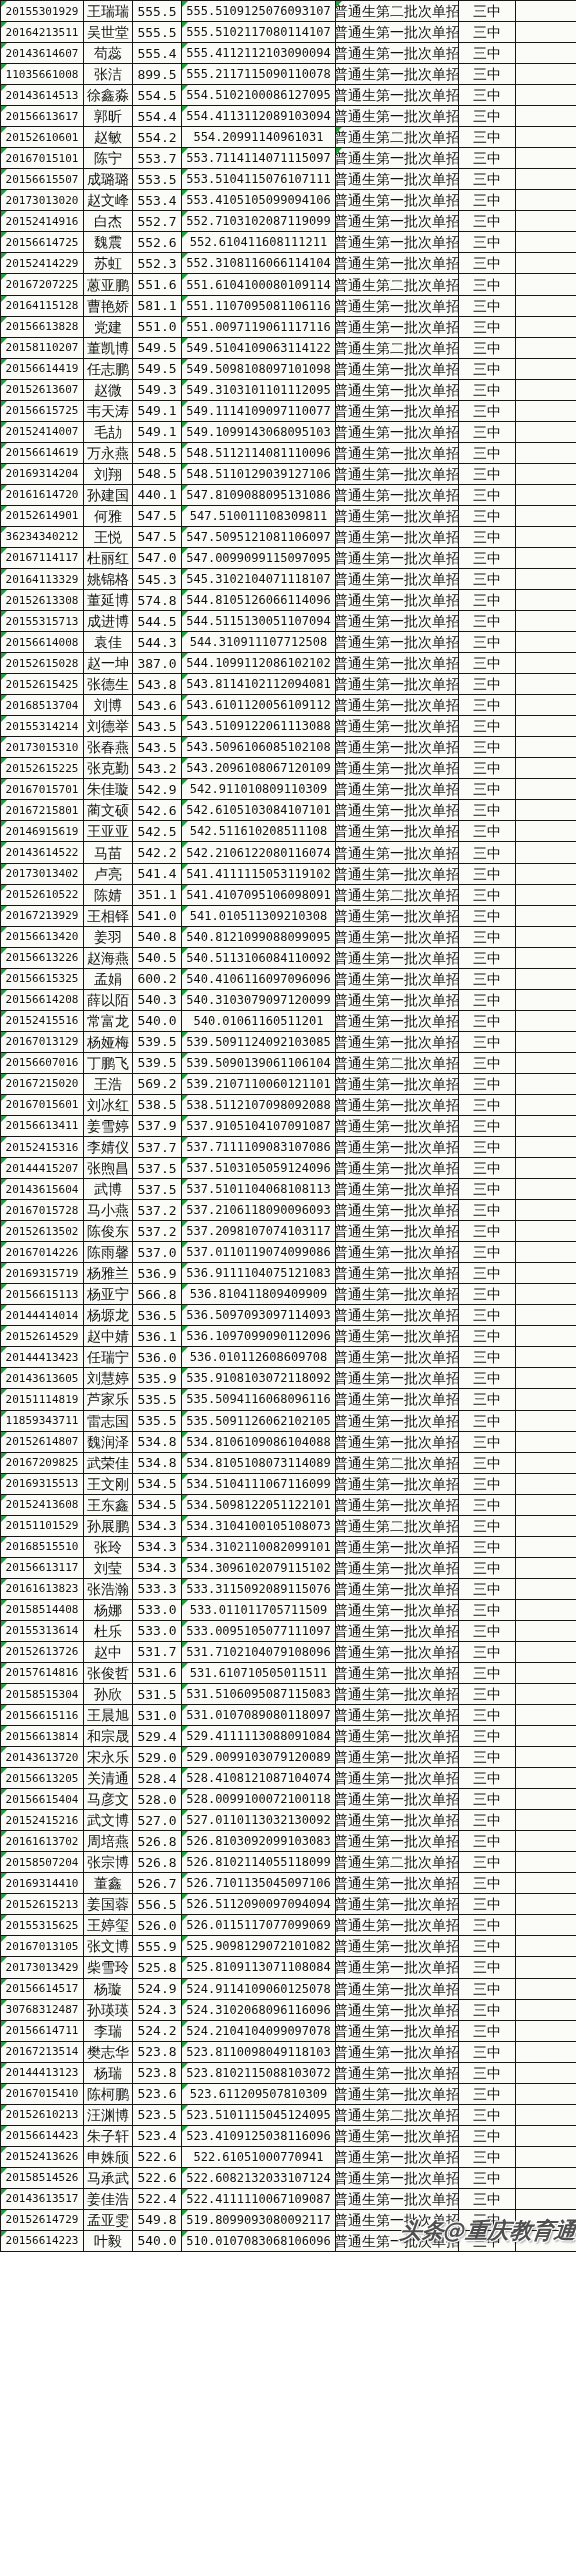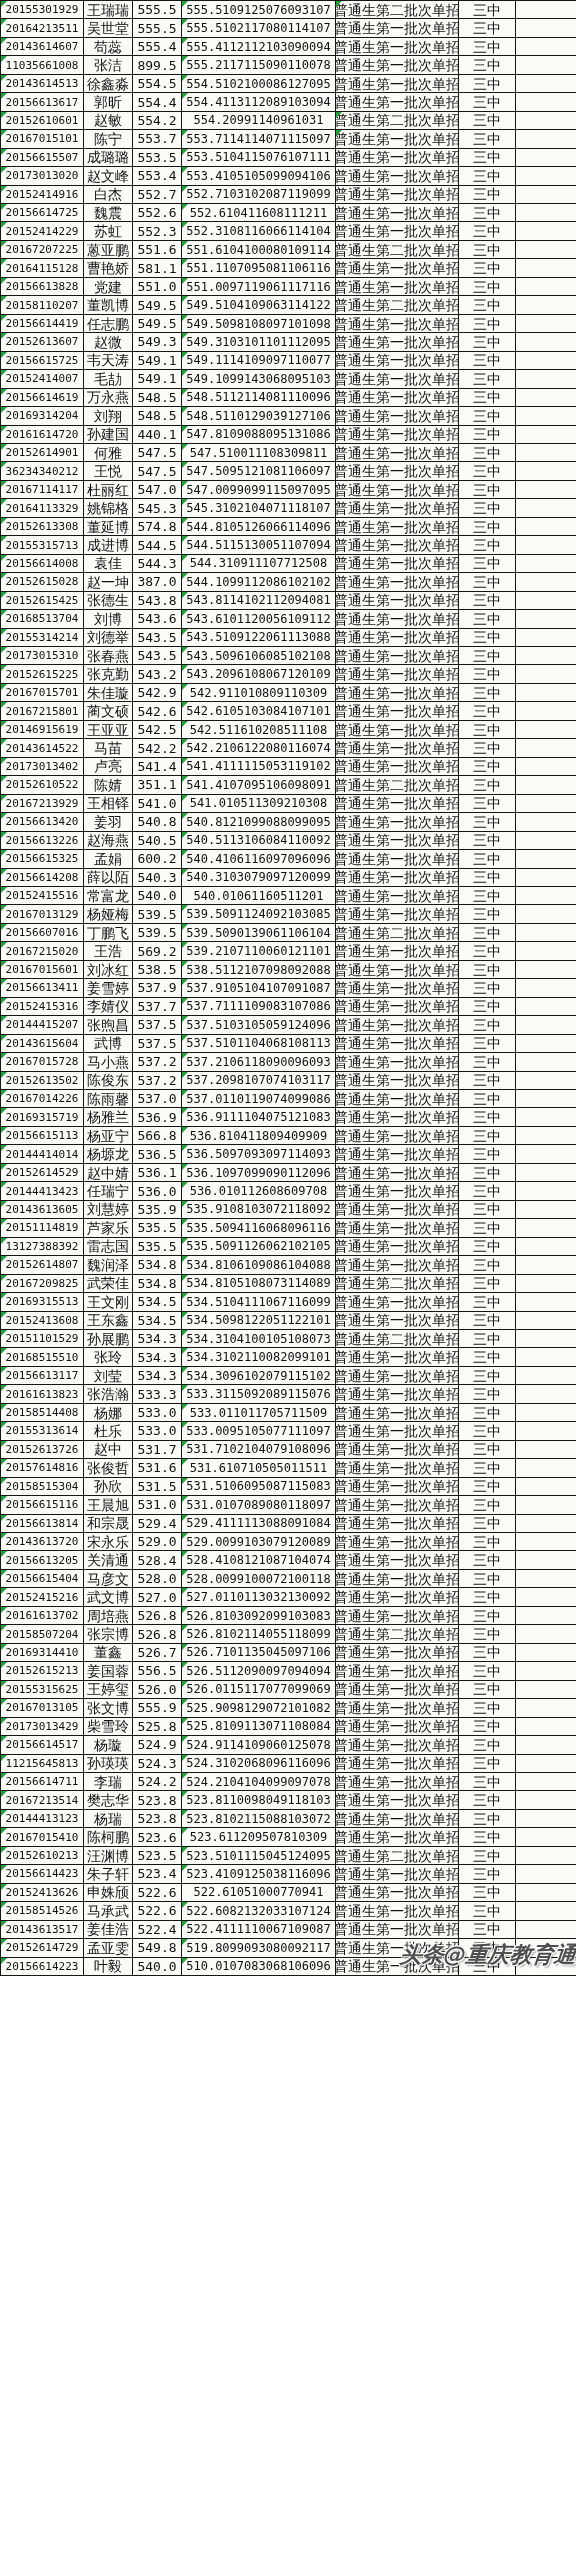--- a/index.html
+++ b/index.html
@@ -1,18 +1,18 @@
 <!DOCTYPE html>
 <html style="font-size:15px"><head>
 <meta charset="utf-8">
 <style>
   html,body{margin:0;padding:0;background:#ffffff;}
   #screen{
     position:relative;
-    width:577px;height:1976px;
+    width:577px;height:2252px;
     background:#84cc16;
     font-family:"DejaVu Sans", sans-serif;
     overflow:hidden;
   }
   #grid{
     position:absolute;inset:0;
     display:grid;
     grid-template-rows:repeat(107,1fr);
     border-top:0.9px solid #161616;
     border-left:0.9px solid #161616;
@@ -1606,21 +1606,21 @@
           <span class="txt">普通生第一批次单招</span>
         </div>
         <div class="cell c-school">
           <span class="txt">三中</span>
         </div>
         <div class="cell c-empty"></div>
       </div>
       <div class="row">
         <div class="cell c-id num">
           <span class="tri"></span>
-          <span class="txt">13127388392</span>
+          <span class="txt">11859343711</span>
         </div>
         <div class="cell c-name">
           <span class="txt">雷志国</span>
         </div>
         <div class="cell c-score num">
           <span class="txt">535.5</span>
         </div>
         <div class="cell c-detail num">
           <span class="tri"></span>
           <span class="txt">535.5091126062102105</span>
@@ -2250,21 +2250,21 @@
           <span class="txt">普通生第一批次单招</span>
         </div>
         <div class="cell c-school">
           <span class="txt">三中</span>
         </div>
         <div class="cell c-empty"></div>
       </div>
       <div class="row">
         <div class="cell c-id num">
           <span class="tri"></span>
-          <span class="txt">11215645813</span>
+          <span class="txt">30768312487</span>
         </div>
         <div class="cell c-name">
           <span class="txt">孙瑛瑛</span>
         </div>
         <div class="cell c-score num">
           <span class="txt">524.3</span>
         </div>
         <div class="cell c-detail num">
           <span class="tri"></span>
           <span class="txt">524.3102068096116096</span>

